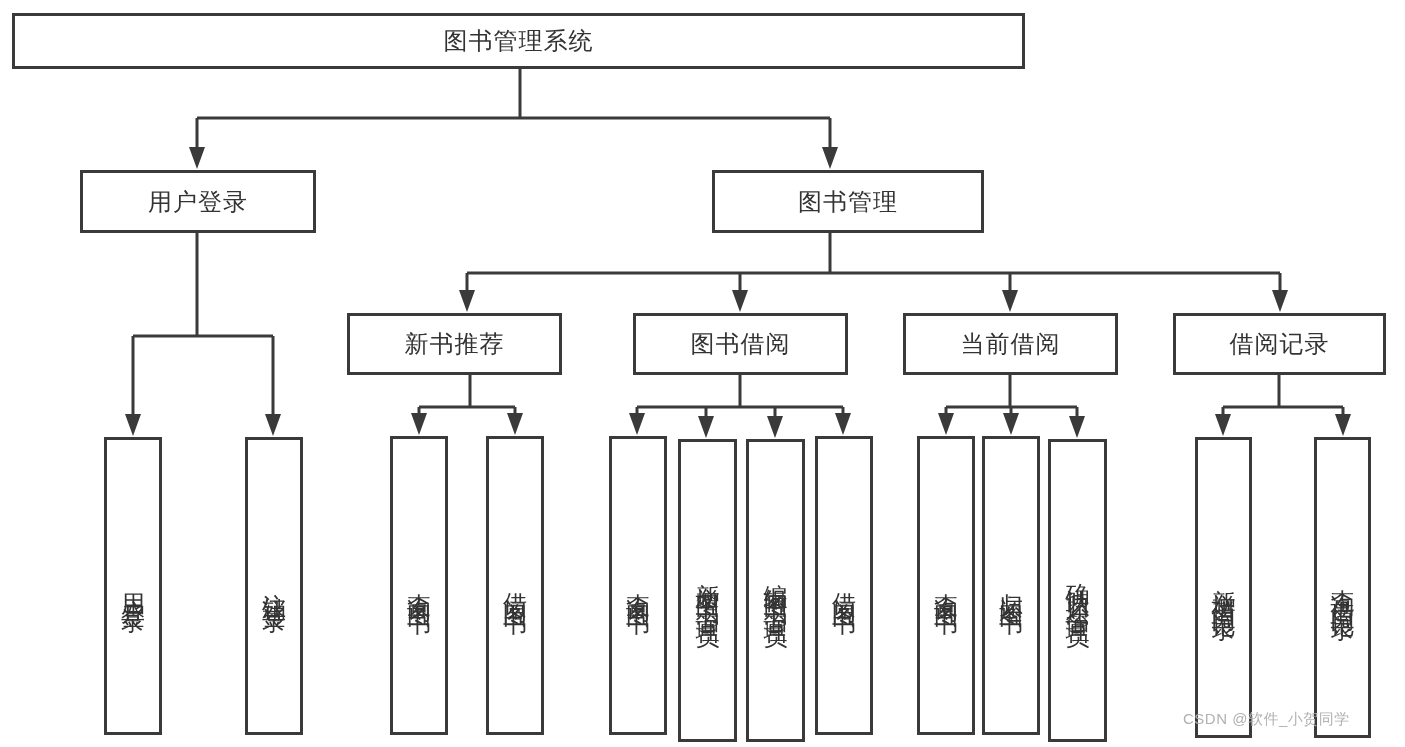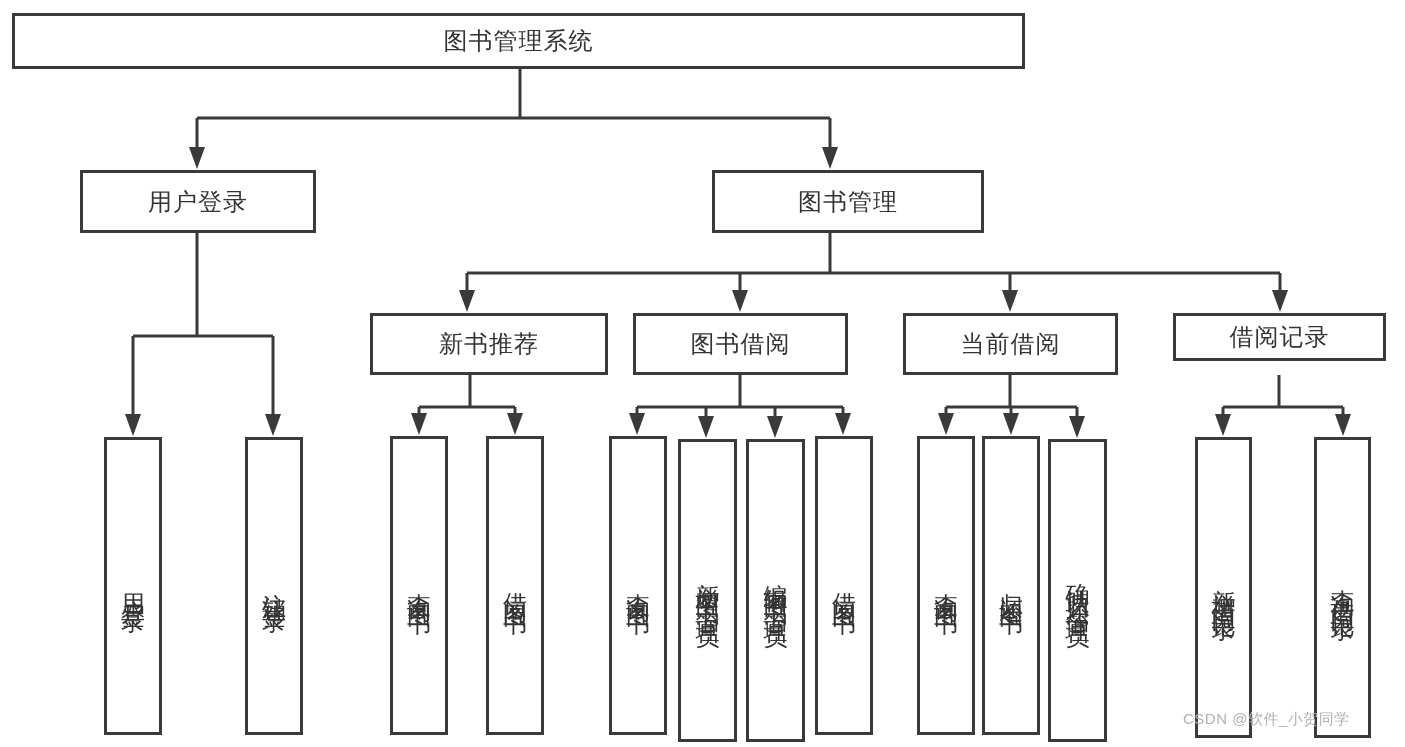--- a/index.html
+++ b/index.html
@@ -64,30 +64,30 @@
     <span class="htext">图书管理系统</span>
   </div>
 
   <div class="node" style="left:80px;top:170px;width:236px;height:63px">
     <span class="htext">用户登录</span>
   </div>
   <div class="node" style="left:712px;top:170px;width:272px;height:63px">
     <span class="htext">图书管理</span>
   </div>
 
-  <div class="node" style="left:370px;top:313px;width:238px;height:62px">
+  <div class="node" style="left:347px;top:313px;width:215px;height:62px">
     <span class="htext">新书推荐</span>
   </div>
   <div class="node" style="left:633px;top:313px;width:215px;height:62px">
     <span class="htext">图书借阅</span>
   </div>
   <div class="node" style="left:903px;top:313px;width:215px;height:62px">
     <span class="htext">当前借阅</span>
   </div>
-  <div class="node" style="left:1173px;top:313px;width:213px;height:48px">
+  <div class="node" style="left:1173px;top:313px;width:213px;height:62px">
     <span class="htext">借阅记录</span>
   </div>
 
   <div class="node" style="left:104px;top:437px;width:58px;height:298px">
     <span class="vtext">用户登录</span>
   </div>
   <div class="node" style="left:245px;top:437px;width:58px;height:298px">
     <span class="vtext">注销登录</span>
   </div>
 

